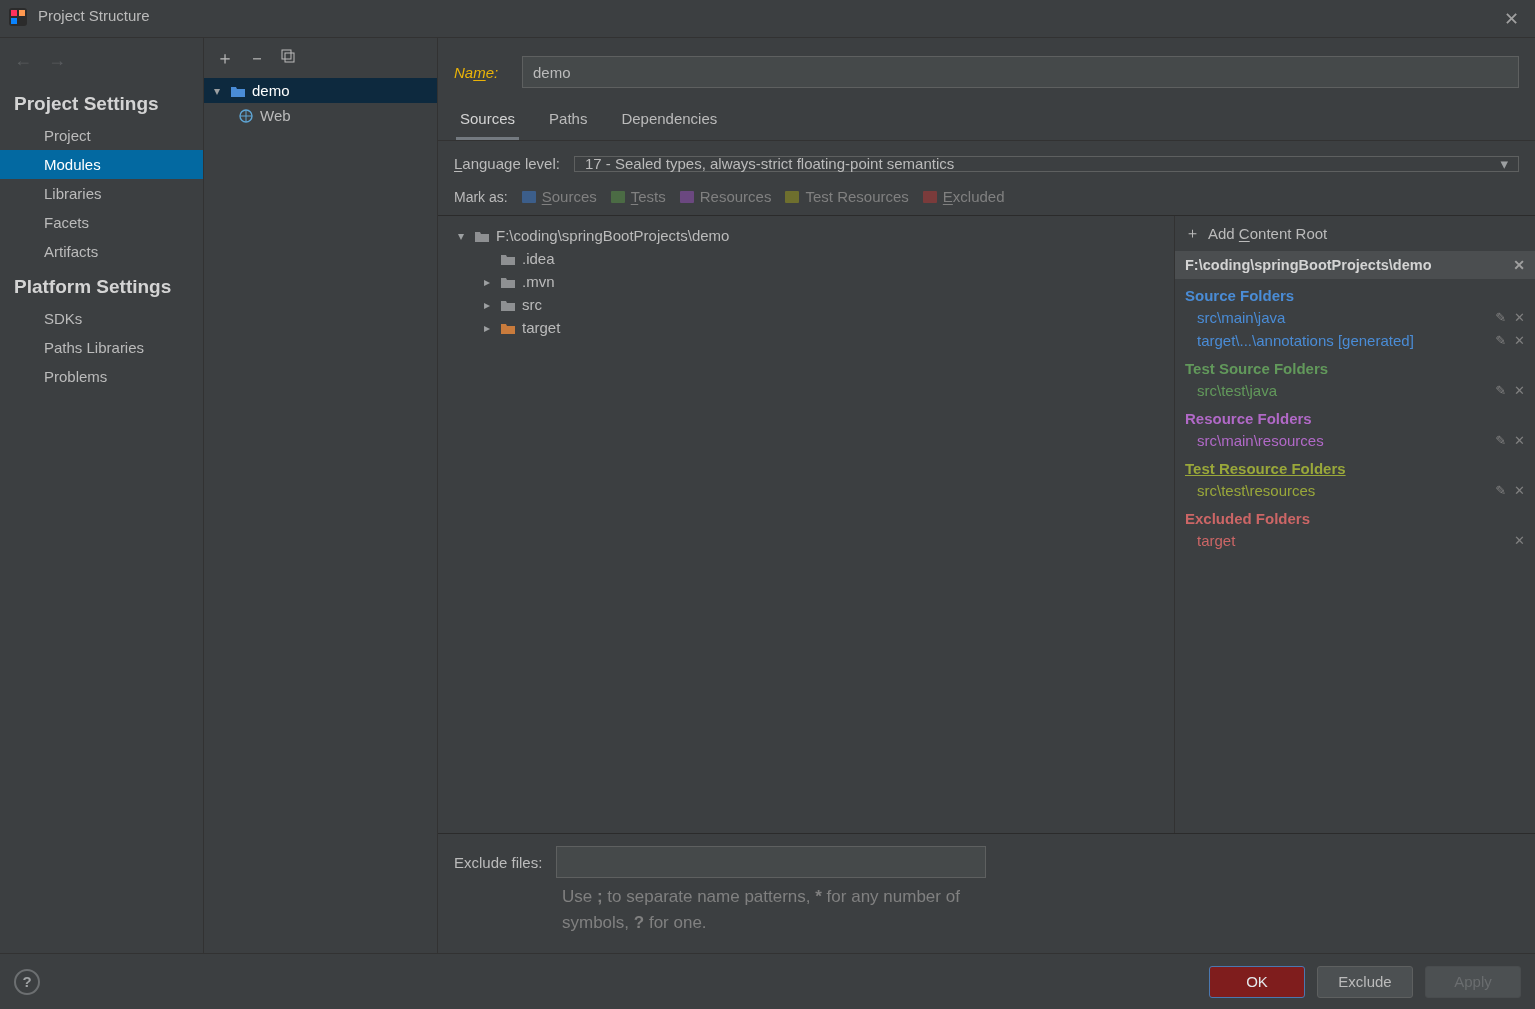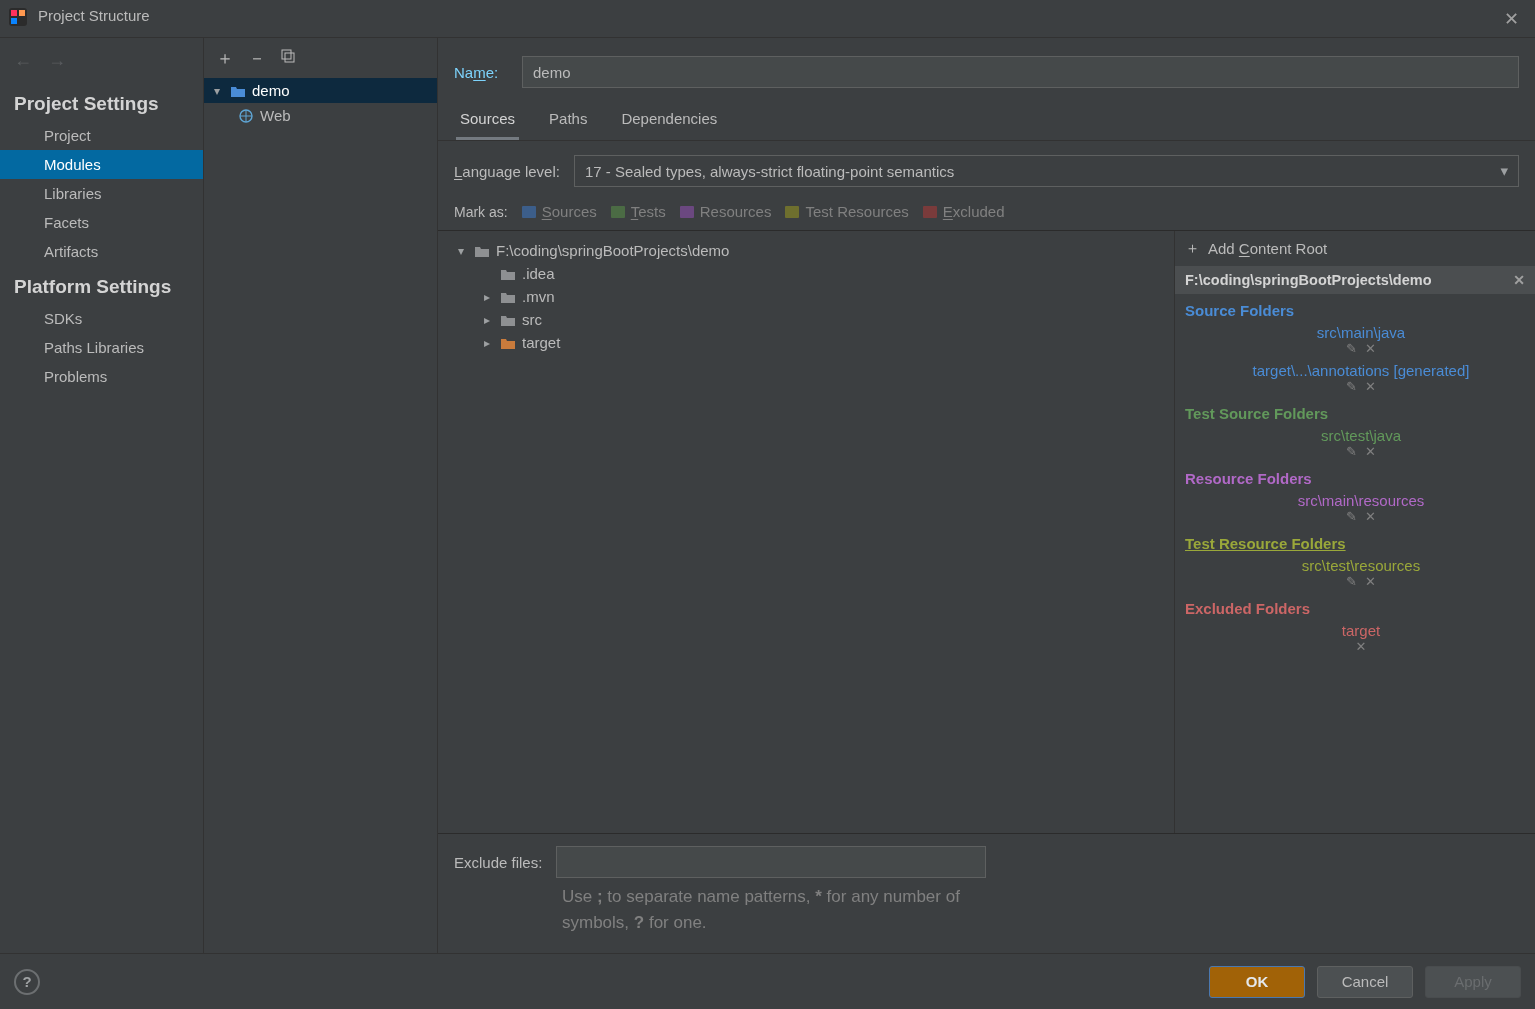--- a/index.html
+++ b/index.html
@@ -57,30 +57,30 @@
   .module-tree { flex:1; }
   .tree-row { display:flex; align-items:center; padding:4px 6px; gap:6px; cursor:pointer; font-size:15px;}
   .tree-row.selected { background:#0d293e; color:#ffffff; }
   .tree-row .chev { width:14px; text-align:center; color:#9da0a2; font-size:12px;}
   .tree-row.child { padding-left:34px; }
 
   
   .detail-panel { flex:1; display:flex; flex-direction:column; background:#3c3f41; padding:0; }
 
   .name-row { display:flex; align-items:center; gap:16px; padding:18px 16px 12px 16px; }
-  .name-label { color:#7dd3fc; font-size:15px; min-width:52px; }
+  .name-label { color:#eab308; font-size:15px; min-width:52px;font-style:italic; }
   .name-input { flex:1; background:#45494a; border:1px solid #5e6060; color:#bbbbbb; padding:6px 10px; font-size:15px; height:32px;}
 
   .detail-tabs { display:flex; gap:26px; padding:0 18px; border-bottom:1px solid #323232; }
   .detail-tab { padding:10px 4px; color:#bbbbbb; cursor:pointer; font-size:15px; }
   .detail-tab.active { border-bottom: 3px solid #747a80; color:#d4d4d4; }
 
   .lang-row { display:flex; align-items:center; gap:14px; padding:14px 16px 8px; }
   .lang-label { color:#bbbbbb; font-size:15px; }
-  .lang-select { flex:1; background:#3c3f41; border:1px solid #5e6060; color:#bbbbbb; padding:6px 10px; height:32px; display:flex; justify-content:space-between; align-items:center; font-size:15px;}
+  .lang-select { flex:1; background:#3c3f41; border:1px solid #5e6060; color:#bbbbbb; padding:6px 10px; height:16px; display:flex; justify-content:space-between; align-items:center; font-size:15px;}
   .lang-select .caret { color:#9da0a2; }
 
   .mark-row { display:flex; align-items:center; gap:14px; padding:8px 16px 10px; color:#888888; flex-wrap:wrap; }
   .mark-label { color:#bbbbbb; }
   .mark-item { display:flex; align-items:center; gap:6px; color:#808080; font-size:15px; cursor:pointer;}
   .mark-item .sq { width:14px; height:12px; display:inline-block; background:#6e6e6e; border-radius:1px;}
 
   .source-split { display:flex; flex:1; border-top:1px solid #2b2b2b; overflow:hidden;}
   .src-tree { flex:1; padding:8px 8px; border-right:1px solid #323232; }
   .src-row { display:flex; align-items:center; gap:6px; padding:3px 2px; color:#bbbbbb; cursor:pointer; font-size:15px;}
@@ -93,21 +93,21 @@
   .root-path-row { background:#4b4e50; color:#d4d4d4; padding:6px 10px; display:flex; justify-content:space-between; align-items:center; font-weight:bold; font-size:14.5px;}
   .root-close { color:#a0a0a0; cursor:pointer; font-size:14px; }
 
   .cat-header { padding:8px 10px 2px; font-weight:bold; font-size:15px;}
   .cat-blue   { color:#4a8cd6; }
   .cat-green  { color:#62995b; }
   .cat-purple { color:#b169c7; }
   .cat-olive  { color:#9aa83a;text-decoration:underline; }
   .cat-red    { color:#cc6666; }
 
-  .cat-item { display:flex; justify-content:space-between; align-items:center; padding:3px 10px 3px 22px; font-size:15px;flex-direction:column;}
+  .cat-item { display:flex; justify-content:space-between; align-items:center; padding:3px 10px 3px 22px; font-size:15px;}
   .cat-item .txt-blue   { color:#4a8cd6; }
   .cat-item .txt-green  { color:#62995b; }
   .cat-item .txt-purple { color:#b169c7; }
   .cat-item .txt-olive  { color:#9aa83a; }
   .cat-item .txt-red    { color:#cc6666; }
   .cat-actions { display:flex; gap:8px; color:#808080; font-size:13px;}
   .cat-actions span { cursor:pointer; }
 
   .exclude-block { padding:12px 16px 14px; border-top:1px solid #2b2b2b;}
   .exclude-row { display:flex; gap:14px; align-items:center; }
@@ -121,21 +121,21 @@
     background:#3c3f41;
     border-top:1px solid #323232;
     display:flex;
     justify-content:space-between;
     align-items:center;
     padding:0 14px;
   }
   .help-circle { width:26px; height:26px; border:2px solid #6c6f71; border-radius:50%; color:#a0a3a5; display:flex; align-items:center; justify-content:center; font-weight:bold; cursor:pointer; font-size:15px;}
   .footer-buttons { display:flex; gap:12px; }
   .btn { min-width:96px; height:32px; border:1px solid #5e6060; background:#4c5052; color:#bbbbbb; display:flex; align-items:center; justify-content:center; cursor:pointer; font-size:15px; border-radius:3px;}
-  .btn.primary { background:#a16207; border-color:#4a78b0; color:#e4e8ec;font-weight:bold; }
+  .btn.primary { background:#7f1d1d; border-color:#4a78b0; color:#e4e8ec; }
   .btn.disabled { color:#6a6d6f; border-color:#494c4e; cursor:default;}
 
   .u { text-decoration: underline; text-underline-offset:2px;}
 
   .icon-folder {
     width:16px; height:13px; display:inline-block;
   }
 </style>
 </head>
 <body>
@@ -368,16 +368,16 @@
       </div>
     </div>
 
   </div>
 </div>
 
 <div class="footer">
   <div class="help-circle">?</div>
   <div class="footer-buttons">
     <div class="btn primary">OK</div>
-    <div class="btn">Cancel</div>
+    <div class="btn">Exclude</div>
     <div class="btn disabled">Apply</div>
   </div>
 </div>
 
 </body></html>

